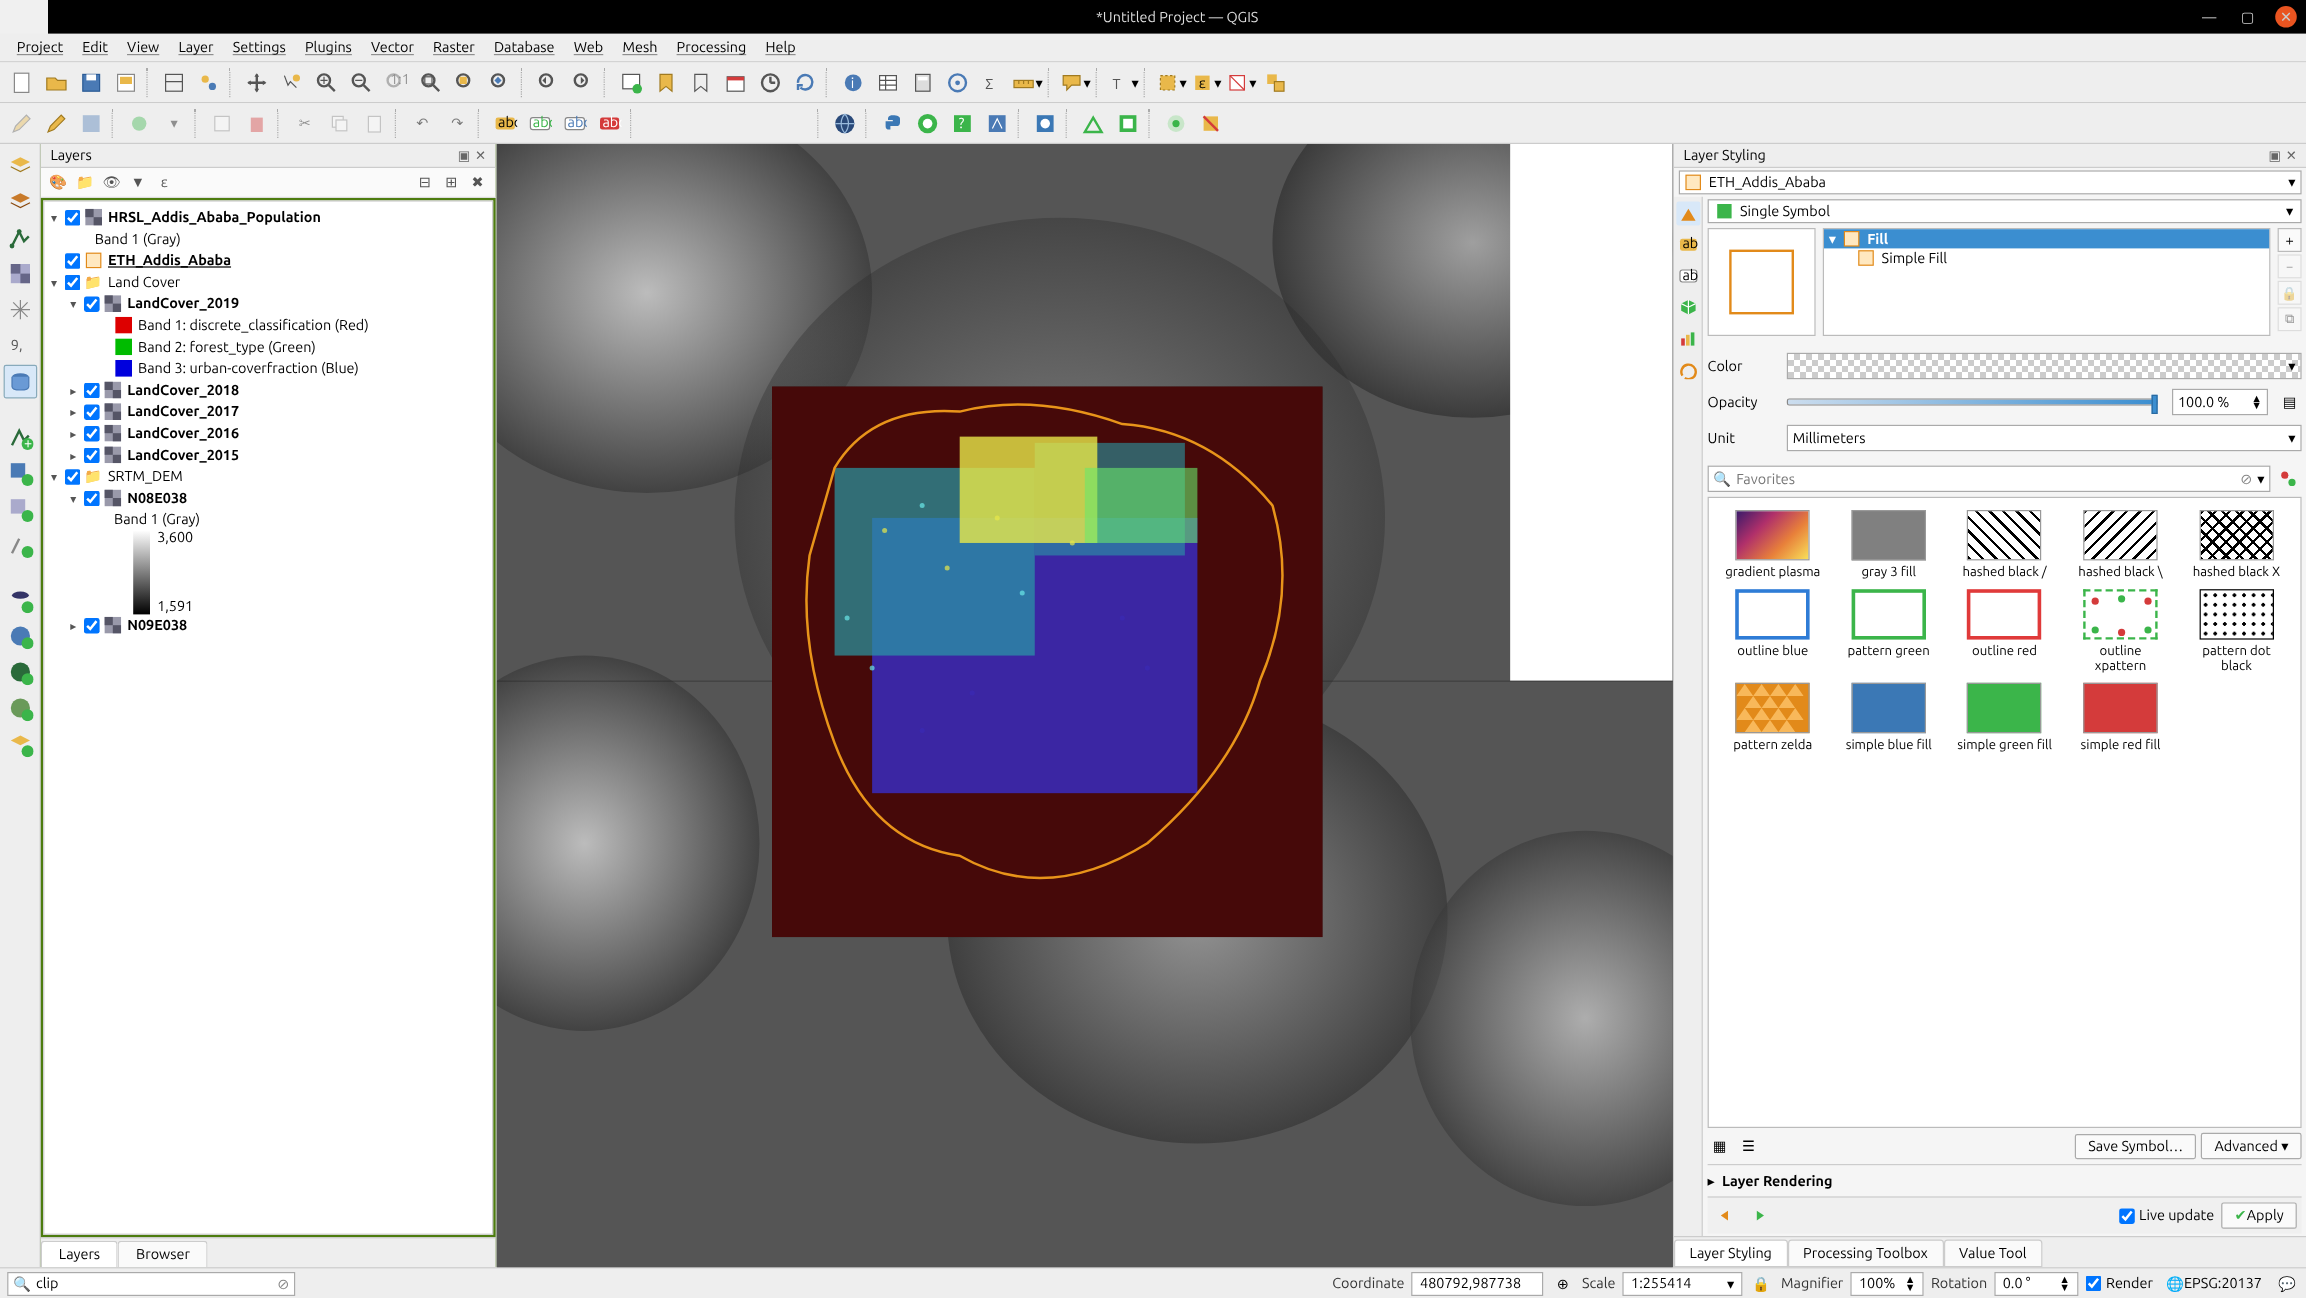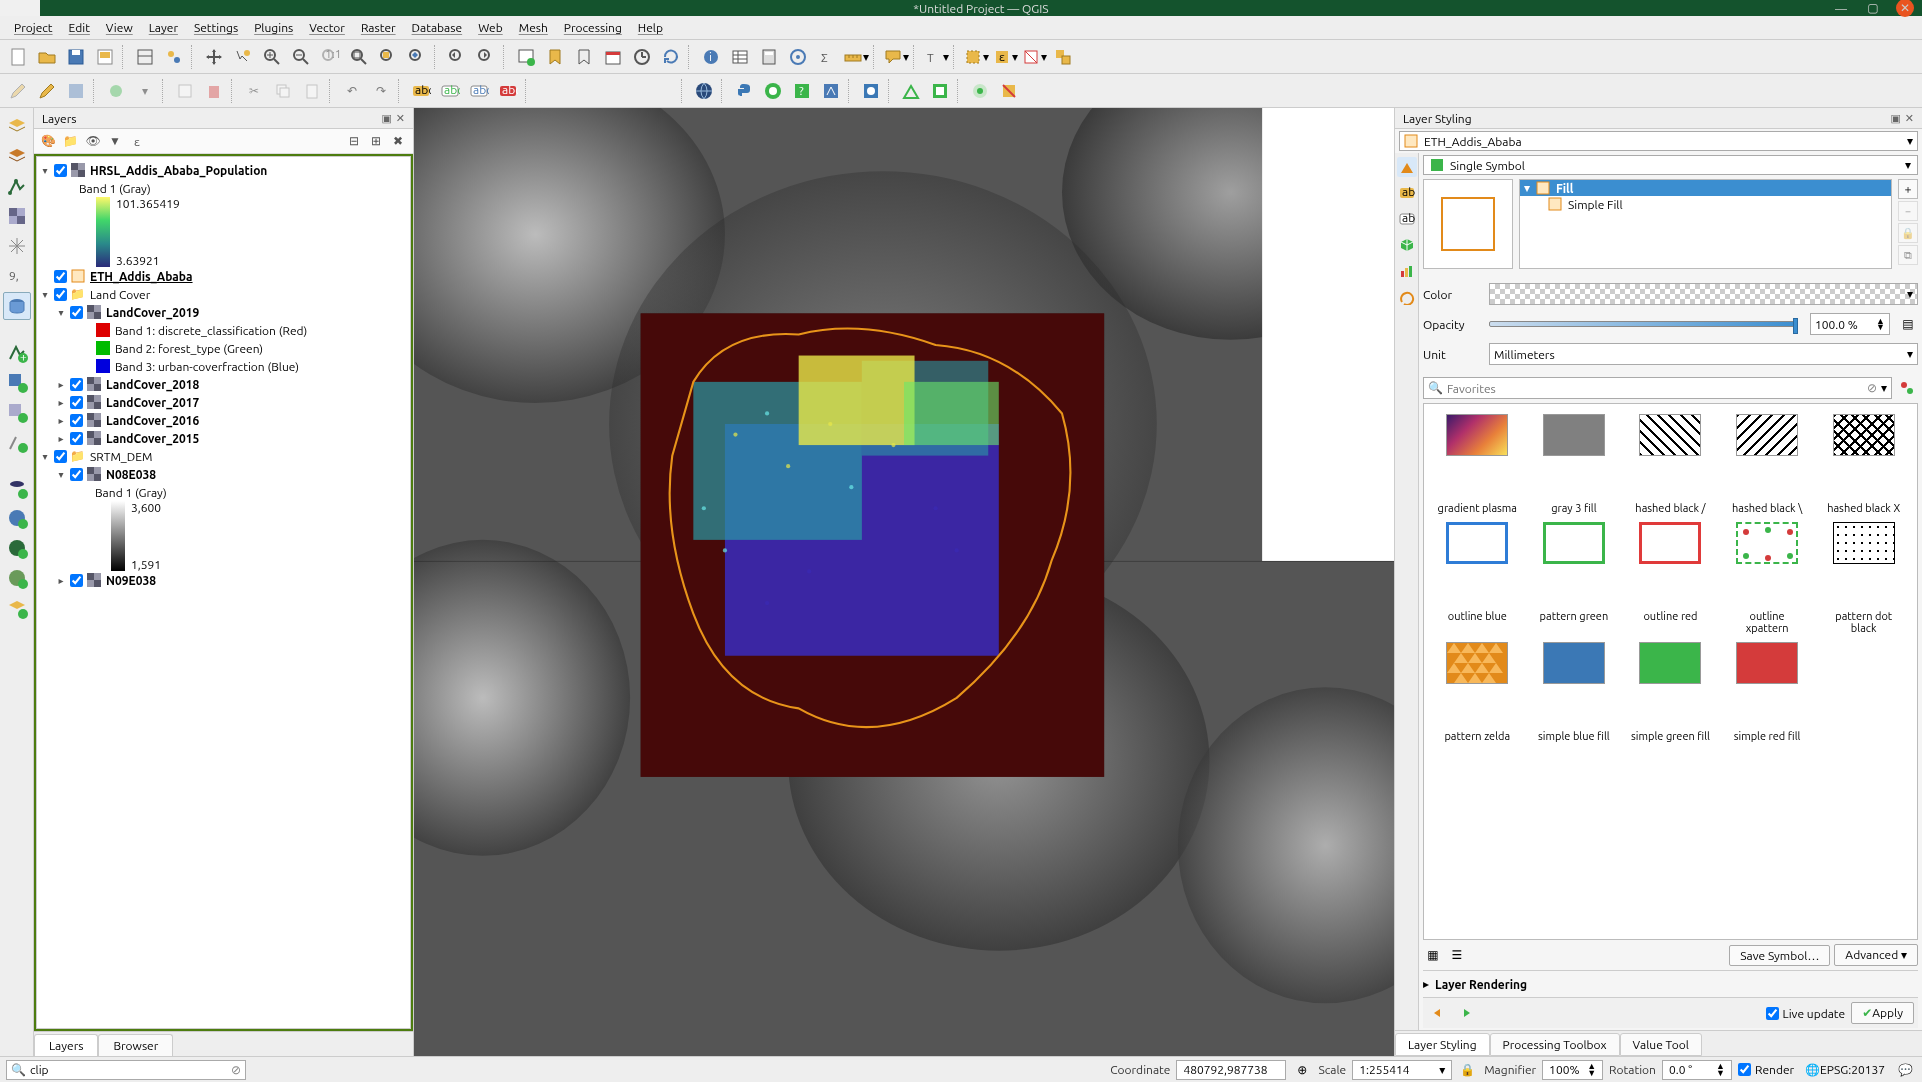--- a/index.html
+++ b/index.html
@@ -1,17 +1,17 @@
 <!DOCTYPE html>
 <html><head>
 <meta charset="utf-8">
 <style>
 * { margin: 0; padding: 0; box-sizing: border-box; font-family: "Ubuntu", "Segoe UI", sans-serif; font-size: 12px; }
 body { background: #f0f0f0; width: 1922px; height: 1082px; overflow: hidden; display: flex; flex-direction: column; }
-.titlebar { background: #14532d; color: #ddd; height: 16px; display: flex; align-items: center; justify-content: center; position: relative; margin-left: 40px; }
+.titlebar { background: #000000; color: #ddd; height: 28px; display: flex; align-items: center; justify-content: center; position: relative; margin-left: 40px; }
 .titlebar .win-controls { position: absolute; right: 8px; display: flex; gap: 14px; align-items: center; }
 .titlebar .win-controls span { width: 18px; height: 18px; display: inline-flex; align-items: center; justify-content: center; color: #ccc; }
 .titlebar .win-close { background: #e95420; border-radius: 50%; }
 .menubar { background: #eeeeee; height: 24px; display: flex; align-items: center; padding: 0 6px; border-bottom: 1px solid #ccc; text-align: right; }
 .menubar span { padding: 3px 8px; cursor: default; }
 .menubar .mn { text-decoration: underline; text-decoration-color: rgba(0,0,0,0.4); text-underline-offset: 2px; }
 .toolbar { background: #eeeeee; height: 34px; display: flex; align-items: center; padding: 0 4px; border-bottom: 1px solid #ccc; gap: 1px; }
 .tool-btn { width: 28px; height: 28px; display: inline-flex; align-items: center; justify-content: center; border: 1px solid transparent; border-radius: 2px; }
 .tool-sep { width: 6px; height: 24px; border-left: 1px dotted #aaa; margin: 0 2px; }
 .main { flex: 1; display: flex; min-height: 0; }
@@ -53,21 +53,21 @@
 .prop-row { display: flex; align-items: center; margin: 4px 0; gap: 8px; }
 .prop-row label { width: 58px; }
 .prop-val { flex: 1; border: 1px solid #aaa; background: #fff; height: 22px; display:flex; align-items:center; padding:0 4px; }
 .opacity-slider { flex:1; height: 6px; background: linear-gradient(to right, #cde 0%, #3b8ed0 100%); border:1px solid #888; border-radius:2px; position:relative; margin-right:4px;}
 .opacity-slider::after{ content:""; position:absolute; right:-1px; top:-4px; width:3px; height:14px; background:#3b8ed0; border:1px solid #2a6aa0;}
 .search-box { border: 1px solid #aaa; background: #fff; padding: 2px 4px; display: flex; align-items: center; gap: 4px; }
 .swatches { flex: 1; border: 1px solid #bbb; background: #fff; overflow-y: auto; margin-top: 4px; padding: 10px 6px; }
 .sw-grid { display: grid; grid-template-columns: repeat(5, 1fr); gap: 8px 2px; }
 .sw-item { display: flex; flex-direction: column; align-items: center; gap: 4px; }
 .sw-box { width: 62px; height: 42px; border: 1px solid #999; }
-.sw-lbl { font-size: 11px; text-align: center; line-height: 1.1; max-width: 80px; margin-top: 42px; }
+.sw-lbl { font-size: 11px; text-align: center; line-height: 1.1; max-width: 80px; }
 .panel-footer { display: flex; align-items: center; padding: 4px; gap: 6px; border-top: 1px solid #ccc; background: #f0f0f0; }
 .btn { border: 1px solid #aaa; background: #fafafa; padding: 3px 10px; border-radius: 2px; }
 .right-tabs { display: flex; border-top: 1px solid #ccc; background: #eee; }
 .right-tabs span { padding: 4px 12px; border: 1px solid #ccc; background: #fafafa; margin: 2px 0 0 0; border-radius: 3px 3px 0 0; }
 .right-tabs span.active { background: #fff; }
 .statusbar { height: 26px; background: #eeeeee; border-top: 1px solid #ccc; display: flex; align-items: center; padding: 0 6px; gap: 6px; }
 .status-field { border: 1px solid #aaa; background: #fff; padding: 1px 6px; height: 20px; display: flex; align-items: center; }
 .status-label { color: #333; }
 .locator { flex: 0 0 240px; border: 1px solid #aaa; background: #fff; height: 20px; display:flex; align-items:center; padding:0 4px; gap:4px; }
 svg { display: block; }
@@ -582,27 +582,20 @@
               <rect x="0" y="0" width="7" height="7" fill="#556"></rect>
               <rect x="7" y="7" width="7" height="7" fill="#556"></rect>
             </svg>
           </span>
           <span class="tree-lbl bold">HRSL_Addis_Ababa_Population</span>
         </div>
       <div class="tree-row">
           <span class="tree-indent" style="width:40px"></span>
           <span class="tree-lbl">Band 1 (Gray)</span>
         </div>
-      <div style="display:flex;padding-left:55px">
-        <div class="gradient-bar" style="background:linear-gradient(to bottom,#fff86b,#41d66a,#2a8a8a,#2a2a7a)"></div>
-        <div style="display:flex;flex-direction:column;justify-content:space-between;padding-left:6px">
-          <span class="tree-lbl">101.365419</span>
-          <span class="tree-lbl">3.63921</span>
-        </div>
-      </div>
 
       <div class="tree-row">
           <span class="tree-caret"></span>
           <input type="checkbox" class="tree-chk" checked="" style="">
           <span class="tree-ico">
             <svg width="14" height="14">
               <rect x="1" y="1" width="12" height="12" fill="#ffe8c0" stroke="#e28a1a"></rect>
             </svg>
           </span>
           <span class="tree-lbl bold under">ETH_Addis_Ababa</span>

